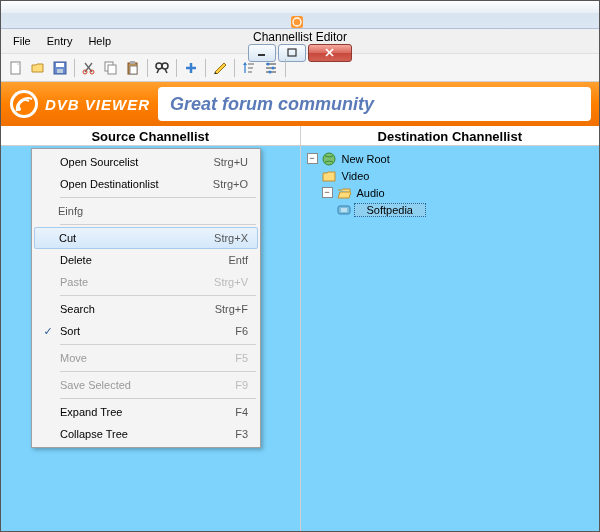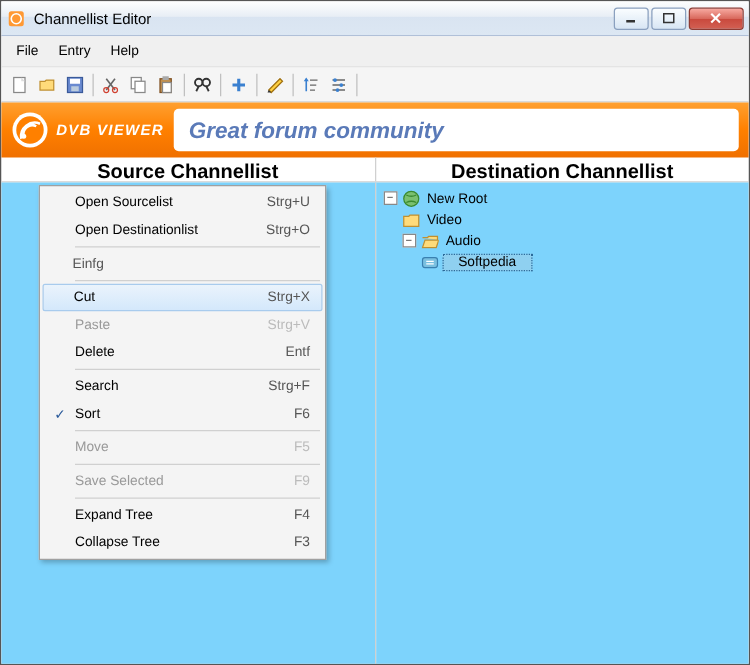--- a/index.html
+++ b/index.html
@@ -1,44 +1,44 @@
 <!DOCTYPE html>
 <html><head>
 <meta charset="utf-8">
 <style>
 * { box-sizing: border-box; margin: 0; padding: 0; }
 body { font-family: Tahoma, "Segoe UI", sans-serif; font-size: 11px; background: #fff; width: 600px; height: 532px; overflow: hidden; border: 1px solid #555; }
 
 
-.titlebar { height: 28px; background: linear-gradient(#fdfefe, #e8eef5 45%, #d9e4f1 46%, #dce7f3); border-bottom: 1px solid #b0c0d8; display: flex; align-items: center; padding: 13px 4px; }
+.titlebar { height: 28px; background: linear-gradient(#fdfefe, #e8eef5 45%, #d9e4f1 46%, #dce7f3); border-bottom: 1px solid #b0c0d8; display: flex; align-items: center; padding: 13px 4px; flex-direction: column; }
 .titlebar .app-icon { width: 16px; height: 16px; margin-right: 6px; }
 .titlebar .title { flex: 1; color: #000; font-size: 12px; }
 .titlebar .win-btns { display: flex; gap: 2px; }
 .titlebar .win-btn { width: 28px; height: 18px; border: 1px solid #8aa0bf; border-radius: 3px; background: linear-gradient(#fafdff, #d8e6f4); display: flex; align-items: center; justify-content: center; font-size: 10px; color: #333; }
 .titlebar .win-btn.close { width: 44px; background: linear-gradient(#f7a9a0, #d9695d 49%, #c9483c 50%, #d26053); border-color: #8e3b33; color: #fff; }
 
 
 .menubar { height: 20px; background: #f0f0f0; display: flex; align-items: center; padding: 12px 4px; border-bottom: 1px solid #e0e0e0; }
 .menubar .menu-item { padding: 2px 8px; cursor: default; }
 
 
 .toolbar { height: 28px; background: #f5f5f5; display: flex; align-items: center; padding: 0 4px; gap: 0; border-bottom: 1px solid #d0d0d0; }
 .toolbar .tb-btn { width: 22px; height: 22px; display: flex; align-items: center; justify-content: center; cursor: default; }
 .toolbar .tb-sep { width: 1px; height: 18px; background: #c0c0c0; margin: 0 3px; }
 
 
 .banner { height: 44px; background: linear-gradient(#ffa030, #ff8000 50%, #f07000); display: flex; align-items: center; padding: 4px 8px; gap: 8px; }
 .banner .logo-wrap { display: flex; align-items: center; gap: 6px; }
-.banner .logo-text { color: #fff; font-weight: bold; font-size: 12px; font-style: italic; letter-spacing: 1px; }
+.banner .logo-text { color: #fff; font-weight: bold; font-size: 15px; font-style: italic; letter-spacing: 1px; }
 .banner .slogan-box { flex: 1; height: 34px; background: #fff; border-radius: 4px; display: flex; align-items: center; padding: 0 12px; }
 .banner .slogan-box span { font-size: 18px; font-weight: bold; font-style: italic; color: #5a7ab8; text-shadow: 1px 1px 0 #fff, -1px -1px 0 #fff, 1px -1px 0 #fff, -1px 1px 0 #fff; text-align: right; }
 
 
 .panel-headers { height: 20px; display: flex; border-bottom: 1px solid #d0d0d0; }
-.panel-headers .ph { flex: 1; text-align: center; font-weight: bold; font-size: 16px; padding: 3px 0; border-right: 1px solid #d0d0d0; }
+.panel-headers .ph { flex: 1; text-align: center; font-weight: bold; font-size: 13px; padding: 3px 0; border-right: 1px solid #d0d0d0; }
 .panel-headers .ph:last-child { border-right: none; }
 
 
 .main { display: flex; height: calc(532px - 28px - 20px - 28px - 44px - 20px - 2px); }
 .panel { flex: 1; overflow: auto; background: #7dd3fc; position: relative; }
 .panel-left { border-right: 1px solid #d0d0d0; }
 
 
 .context-menu { position: absolute; left: 30px; top: 2px; width: 230px; background: #f4f4f4; border: 1px solid #a0a0a0; box-shadow: 2px 2px 4px rgba(0,0,0,0.25); padding: 2px; }
 .context-menu .cm-item { height: 22px; display: flex; align-items: center; padding: 0 4px; cursor: default; }
@@ -225,29 +225,29 @@
         <div class="cm-item">
           <span class="cm-check"></span>
           <span class="cm-short">Einfg</span>
         </div>
         <div class="cm-sep"></div>
         <div class="cm-item hover">
           <span class="cm-check"></span>
           <span class="cm-label">Cut</span>
           <span class="cm-short">Strg+X</span>
         </div>
+        <div class="cm-item">
+          <span class="cm-check"></span>
+          <span class="cm-label">Delete</span>
+          <span class="cm-short">Entf</span>
+        </div>
         <div class="cm-item disabled">
           <span class="cm-check"></span>
           <span class="cm-label">Paste</span>
           <span class="cm-short">Strg+V</span>
-        </div>
-        <div class="cm-item">
-          <span class="cm-check"></span>
-          <span class="cm-label">Delete</span>
-          <span class="cm-short">Entf</span>
         </div>
         <div class="cm-sep"></div>
         <div class="cm-item">
           <span class="cm-check"></span>
           <span class="cm-label">Search</span>
           <span class="cm-short">Strg+F</span>
         </div>
         <div class="cm-item">
           <span class="cm-check">✓</span>
           <span class="cm-label">Sort</span>

